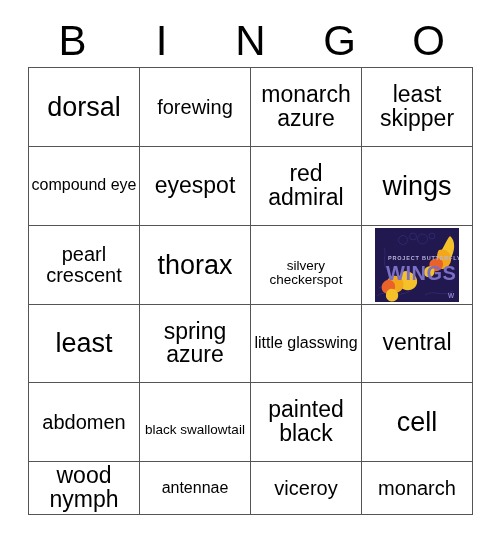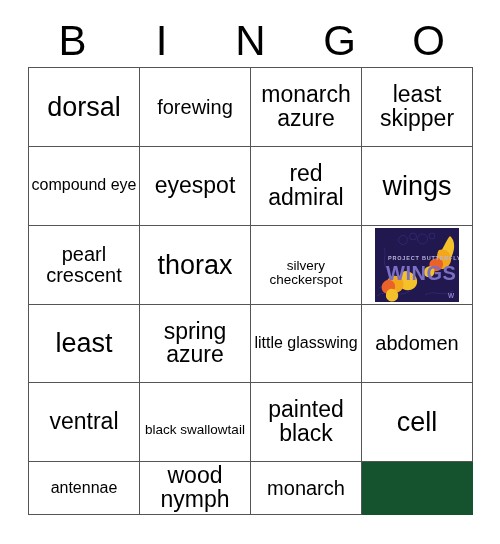--- a/index.html
+++ b/index.html
@@ -193,40 +193,43 @@
     <div class="cell sz-xl">
         <span class="txt">least</span>
       </div>
     <div class="cell sz-lg">
         <span class="txt">spring azure</span>
       </div>
 
     <div class="cell sz-sm">
         <span class="txt">little glasswing</span>
       </div>
+    <div class="cell sz-lg">
+        <span class="txt">ventral</span>
+      </div>
     <div class="cell sz-md">
         <span class="txt">abdomen</span>
-      </div>
-    <div class="cell sz-lg">
-        <span class="txt">ventral</span>
       </div>
     <div class="cell sz-xs">
         <span class="txt">black swallowtail</span>
       </div>
     <div class="cell sz-lg">
         <span class="txt">painted black</span>
       </div>
 
     <div class="cell sz-xl">
         <span class="txt">cell</span>
       </div>
+    <div class="cell sz-lg">
+        <span class="txt">wood nymph</span>
+      </div>
     <div class="cell sz-sm">
         <span class="txt">antennae</span>
       </div>
-    <div class="cell sz-lg">
-        <span class="txt">wood nymph</span>
+    <div class="cell sz-md">
+        <span class="txt">viceroy</span>
       </div>
     <div class="cell sz-md">
         <span class="txt">monarch</span>
       </div>
 
   </div>
 </div>
 
 </body></html>

